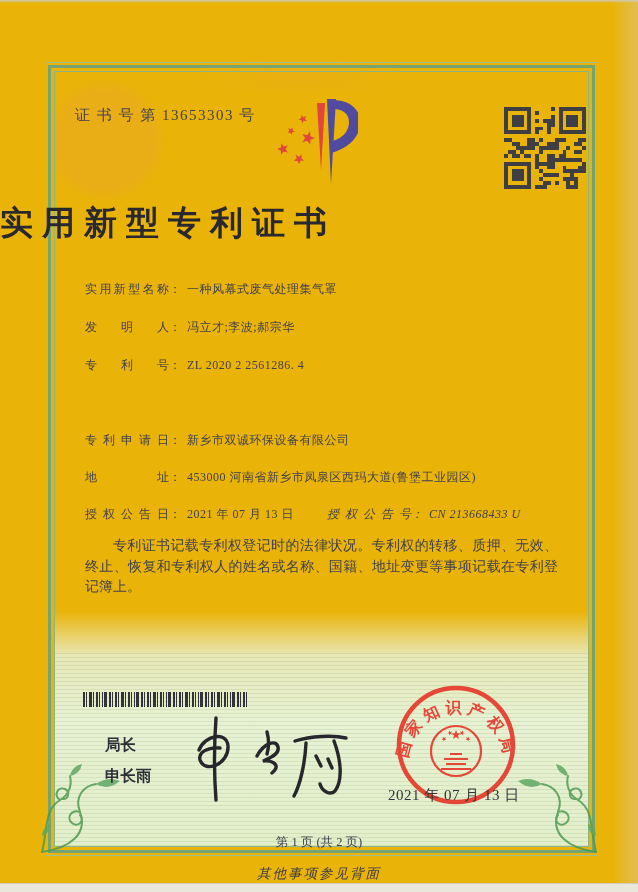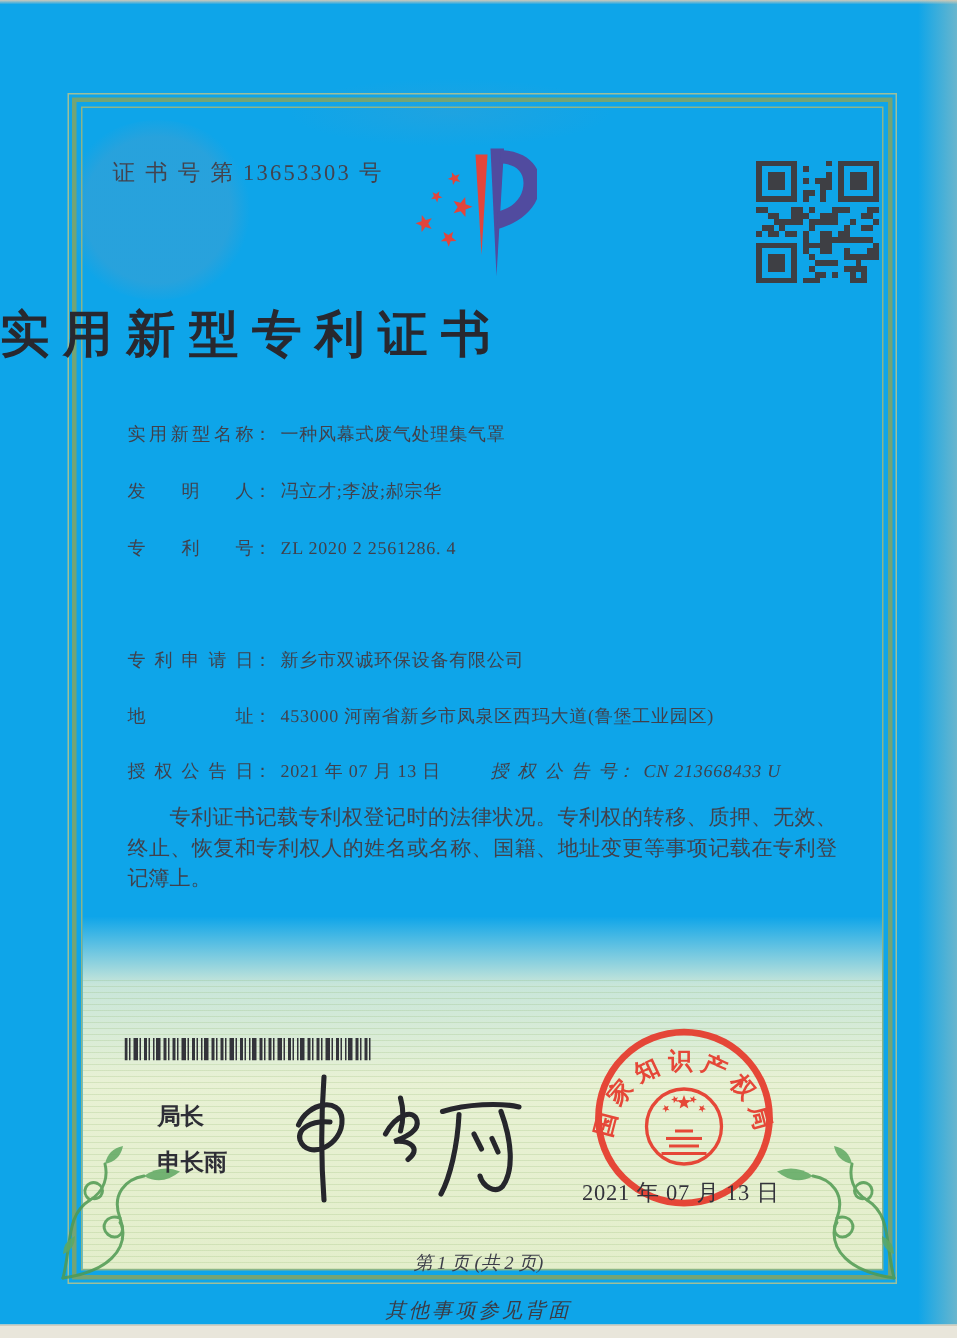--- a/index.html
+++ b/index.html
@@ -1,17 +1,17 @@
 <!DOCTYPE html>
 <html><head>
 <meta charset="utf-8">
 <style>
   html,body{margin:0;padding:0;background:#d9d5c9;}
   .page{position:relative;width:638px;height:892px;overflow:hidden;
-        background:#0ea5e9;
+        background:#eab308;
         font-family:"Liberation Serif","DejaVu Serif",serif;color:#3d3e49;}
   
   .edge-top{position:absolute;left:0;top:0;width:100%;height:3px;background:linear-gradient(#cfcabb,rgba(250,245,228,0));}
   .edge-right{position:absolute;right:0;top:0;width:26px;height:100%;background:linear-gradient(to right,rgba(222,210,180,0),rgba(214,202,172,.45));}
   .edge-bottom{position:absolute;left:0;bottom:0;width:100%;height:8px;background:#e9e6db;border-top:1px solid #d2cdbe;}
   .ghost-seal{position:absolute;left:40px;top:80px;width:130px;height:120px;border-radius:50%;
         background:radial-gradient(circle,rgba(226,140,128,.12) 0 55%,rgba(226,140,128,0) 70%);}
   .ghost-seal2{position:absolute;left:190px;top:52px;width:220px;height:46px;
         background:radial-gradient(ellipse,rgba(226,140,128,.08),rgba(226,140,128,0) 70%);}
   
@@ -41,21 +41,21 @@
   
   .paras{position:absolute;left:85px;top:536px;width:473px;font-size:14px;line-height:20.5px;
          text-align:justify;color:#40414c;}
   .paras p{margin:0;text-indent:2em;}
   
   .barcode{position:absolute;left:83px;top:692px;width:168px;height:15px;}
   .director{position:absolute;left:105px;top:729px;font-size:15.5px;color:#2e2e36;line-height:31px;font-weight:bold;}
   .sig{position:absolute;left:183px;top:708px;width:168px;height:100px;}
   .seal{position:absolute;left:394px;top:683px;width:124px;height:124px;opacity:.92;}
   .seal-date{position:absolute;left:388px;top:786px;font-size:15px;color:#33333b;letter-spacing:.5px;}
-  .page-no{position:absolute;left:0;top:834px;width:100%;text-align:center;font-size:12.5px;color:#3d3e49;font-style:italic;}
+  .page-no{position:absolute;left:0;top:834px;width:100%;text-align:center;font-size:12.5px;color:#3d3e49;}
   .footer-note{position:absolute;left:0;top:865px;width:100%;text-align:center;font-size:13.5px;color:#3a3b45;letter-spacing:2px;font-style:italic;}
 </style>
 </head>
 <body>
 
 <div class="page">
 
   <div class="ghost-seal"></div>
   <div class="ghost-seal2"></div>
 

